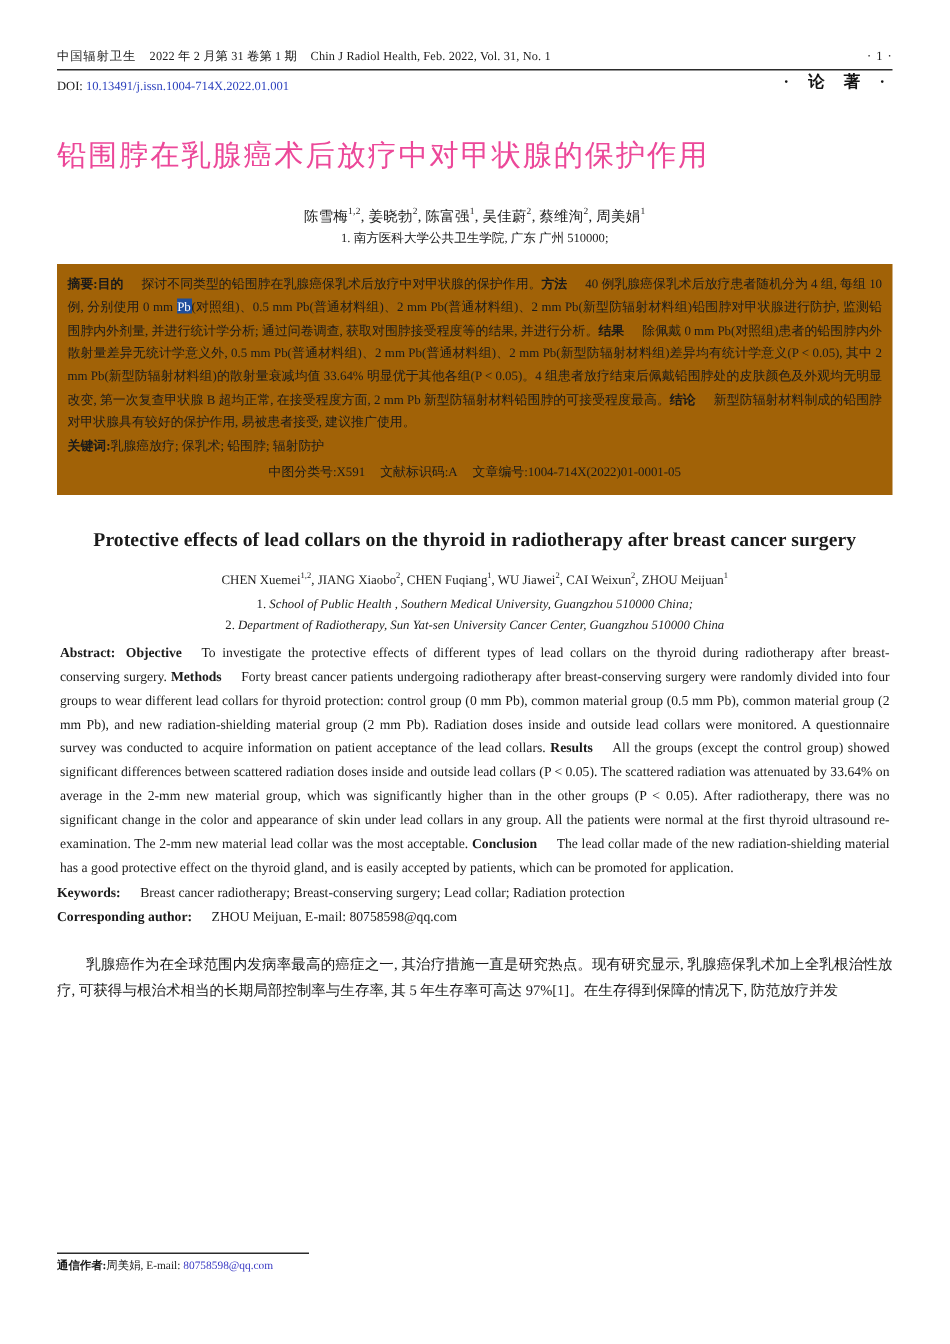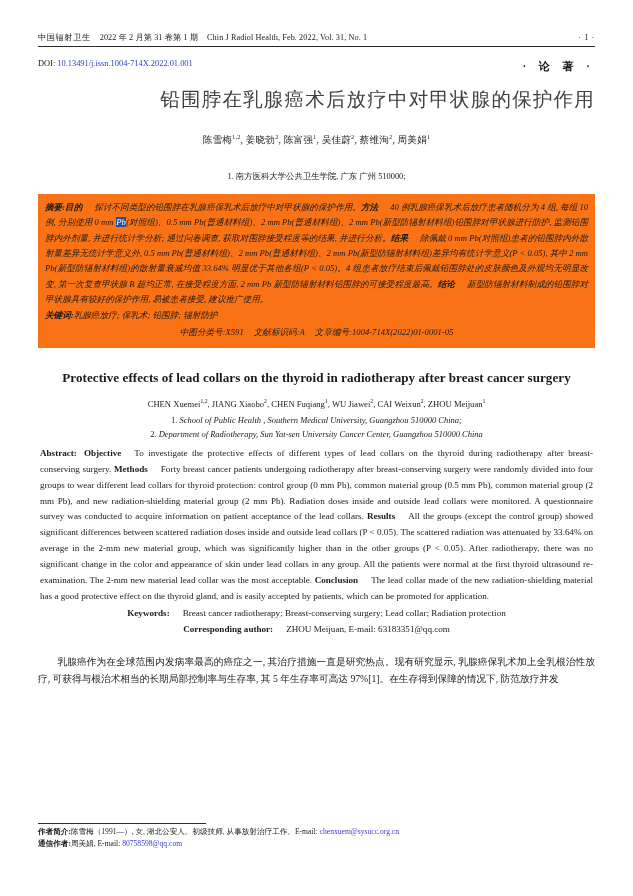--- a/index.html
+++ b/index.html
@@ -34,66 +34,65 @@
     letter-spacing: 0.1px;
     white-space: nowrap;
   }
   .runhead-left { display: flex; align-items: baseline; gap: 9px; }
   .runhead-cn { letter-spacing: 0.6px; }
   .runhead-page { font-size: 8.4px; letter-spacing: 0.6px; }
 
   
   .doiline {
     display: flex;
-    align-items: flex-start;
+    align-items: flex-end;
     justify-content: space-between;
-    margin-top: 12px;
+    margin-top: 0;
     font-size: 8.4px;
   }
   .doi-label { color: #141414; }
   .doi-link { color: #2a3fbd; text-decoration: none; }
   .section-mark {
     font-size: 11px;
     font-weight: 700;
     letter-spacing: 5px;
     color: #141414;
   }
 
   
   .cn-title {
-    margin-top: 12px;
-    text-align: right;
+    margin-top: 28px;
+    text-align: left;
     font-size: 19.5px;
     letter-spacing: 1.2px;
-    color: #404040;
+    color: #ec4899;
   }
   .cn-authors {
     margin-top: 21px;
     text-align: center;
     font-size: 9.6px;
     letter-spacing: 0.2px;
   }
   .cn-affils {
-    margin-top: 23px;
+    margin-top: 1px;
     text-align: center;
     font-size: 8.4px;
     line-height: 1.62;
   }
   sup { font-size: 0.66em; vertical-align: super; line-height: 0; }
 
   
   .cn-abstract {
     margin-top: 11px;
-    background: #f97316;
+    background: #a16207;
     padding: 6px 7px 7px 7px;
     font-size: 8.6px;
     line-height: 1.78;
     text-align: justify;
     text-justify: inter-ideograph;
-    font-style: italic;
   }
   .cn-abstract p { margin: 0; }
   .lbl { font-weight: 700; }
   .gap { display: inline-block; width: 12px; }
   .hl {
     background: #1f4e9c;
     color: #ffffff;
     padding: 0 0.5px;
   }
   .kw-line { margin-top: 1px !important; }
@@ -126,21 +125,21 @@
   }
   .en-affils .num { font-style: normal; }
   .en-abstract {
     margin-top: 5px;
     font-size: 9.1px;
     line-height: 1.74;
     text-align: justify;
   }
   .en-abstract p { margin: 2px; text-indent: 0; }
   .en-tail { margin-top: 2px; font-size: 9.1px; line-height: 1.74; }
-  .en-tail p { margin: 0; text-align: center; }
+  .en-tail p { margin: 0; }
   .en-gap { display: inline-block; width: 13px; }
   .en-gap-sm { display: inline-block; width: 7px; }
 
   
   .body-cols {
     margin-top: 16px;
     display: flex;
     gap: 16px;
     font-size: 9.7px;
     line-height: 1.72;
@@ -230,27 +229,26 @@
 
   <div class="en-abstract">
     <p><span class="lbl">Abstract:</span><span class="en-gap-sm"></span><span class="lbl">Objective</span><span class="en-gap"></span><span>To investigate the protective effects of different types of lead collars on the thyroid during radiotherapy after breast-conserving surgery.</span>
       <span class="lbl">Methods</span><span class="en-gap"></span><span>Forty breast cancer patients undergoing radiotherapy after breast-conserving surgery were randomly divided into four groups to wear different lead collars for thyroid protection: control group (0 mm Pb), common material group (0.5 mm Pb), common material group (2 mm Pb), and new radiation-shielding material group (2 mm Pb). Radiation doses inside and outside lead collars were monitored. A questionnaire survey was conducted to acquire information on patient acceptance of the lead collars.</span>
       <span class="lbl">Results</span><span class="en-gap"></span><span>All the groups (except the control group) showed significant differences between scattered radiation doses inside and outside lead collars (P &lt; 0.05). The scattered radiation was attenuated by 33.64% on average in the 2-mm new material group, which was significantly higher than in the other groups (P &lt; 0.05). After radiotherapy, there was no significant change in the color and appearance of skin under lead collars in any group. All the patients were normal at the first thyroid ultrasound re-examination. The 2-mm new material lead collar was the most acceptable.</span>
       <span class="lbl">Conclusion</span><span class="en-gap"></span><span>The lead collar made of the new radiation-shielding material has a good protective effect on the thyroid gland, and is easily accepted by patients, which can be promoted for application.</span></p>
   </div>
 
   <div class="en-tail">
     <p><span class="lbl">Keywords:</span><span class="en-gap"></span><span>Breast cancer radiotherapy; Breast-conserving surgery; Lead collar; Radiation protection</span></p>
-    <p><span class="lbl">Corresponding author:</span><span class="en-gap"></span><span>ZHOU Meijuan, E-mail: 63183351@qq.com</span></p>
+    <p><span class="lbl">Corresponding author:</span><span class="en-gap"></span><span>ZHOU Meijuan, E-mail: 80758598@qq.com</span></p>
   </div>
 
   <div class="body-cols">
     <div class="col">
       <p class="indent">乳腺癌作为在全球范围内发病率最高的癌症之一, 其治疗措施一直是研究热点。现有研究显示, 乳腺癌保乳术加上全乳根治性放疗, 可获得与根治术相当的长期局部控制率与生存率, 其 5 年生存率可高达 97%[1]。在生存得到保障的情况下, 防范放疗并发</p>
     </div>
   </div>
 
   <div class="footnote">
-    <p><span class="fn-label">作者简介:</span><span>陈雪梅（1991—）, 女, 湖北公安人。初级技师, 从事放射治疗工作。E-mail: </span><span class="mail">chenxuem@sysucc.org.cn</span></p>
     <p><span class="fn-label">通信作者:</span><span>周美娟, E-mail: </span><span class="mail">80758598@qq.com</span></p>
   </div>
 
 </div>
 
 </body></html>

